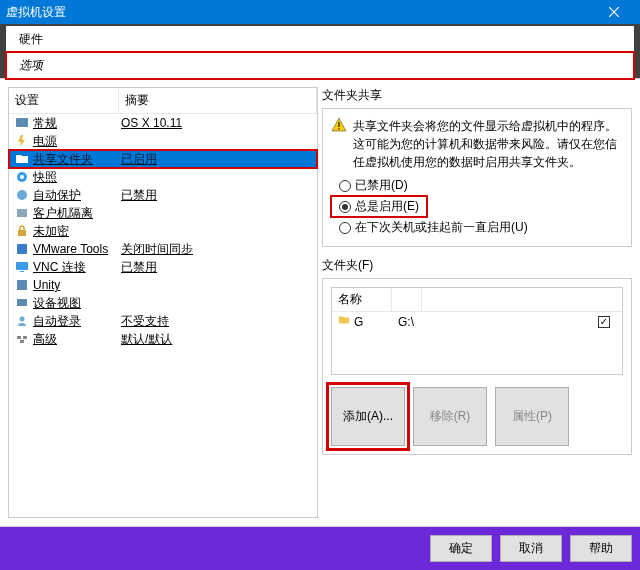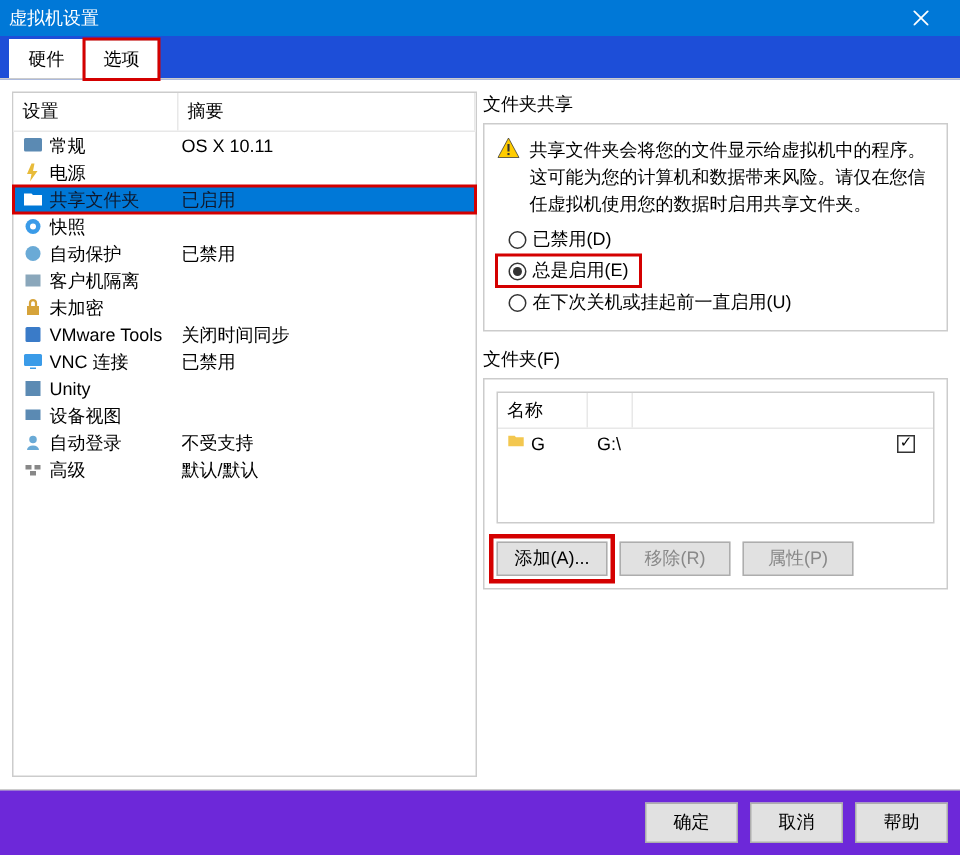--- a/index.html
+++ b/index.html
@@ -2,33 +2,33 @@
 <html><head>
 <meta charset="utf-8">
 <style>
 * { box-sizing: border-box; margin: 0; padding: 0; font-family: "Microsoft YaHei", "SimSun", sans-serif; font-size: 12px; }
 body { background: #f0f0f0; width: 640px; height: 570px; overflow: hidden; }
 .window { width: 640px; height: 570px; background: #fff; display: flex; flex-direction: column; }
 .titlebar { background: #0078d7; color: #fff; height: 24px; display: flex; align-items: center; padding: 0 6px; }
 .titlebar-title { flex: 1; font-size: 12px; }
 .titlebar-close { width: 40px; height: 24px; display: flex; align-items: center; justify-content: center; color: #fff; }
 .titlebar-close svg { width: 10px; height: 10px; }
-.tabs { background: #1d4ed8; display: flex; padding: 2px 6px 0 6px; border-bottom: 1px solid #ccc; }
+.tabs { background: #404040; display: flex; padding: 2px 6px 0 6px; border-bottom: 1px solid #ccc; flex-direction: column; }
 .tab { padding: 4px 12px; border: 1px solid transparent; border-bottom: none; background: #fff; cursor: default; }
-.tab.active { border: 1px solid #ccc; border-bottom: 1px solid #fff; margin-bottom: -1px; }
+.tab.active { border: 1px solid #ccc; border-bottom: 1px solid #fff; margin-bottom: -1px; font-style: italic; }
 .tab.highlight { outline: 2px solid #d40000; outline-offset: -1px; }
 .content { flex: 1; display: flex; padding: 8px; gap: 4px; }
 .left-panel, .right-panel { flex: 1; display: flex; flex-direction: column; }
 .settings-list { border: 1px solid #ccc; flex: 1; background: #fff; }
 .list-header { display: flex; background: #fff; border-bottom: 1px solid #e8e8e8; }
 .list-header-col { padding: 4px 6px; border-right: 1px solid #e8e8e8; }
 .col-setting { width: 110px; }
 .col-summary { flex: 1; }
 .list-body { }
-.list-row { display: flex; align-items: center; padding: 1px 4px; height: 18px; }
+.list-row { display: flex; align-items: center; padding: 1px 4px; height: 18px; text-decoration: underline; }
 .list-row.selected { background: #0078d7; color: #0f172a; }
 .list-row.highlight { outline: 2px solid #d40000; outline-offset: -1px; }
 .row-icon { width: 18px; height: 14px; display: flex; align-items: center; justify-content: center; margin-right: 2px; }
 .row-icon svg { width: 14px; height: 14px; }
 .row-label { width: 88px; white-space: nowrap; overflow: hidden; }
 .row-summary { flex: 1; white-space: nowrap; overflow: hidden; }
 .group-label { font-size: 12px; margin-bottom: 4px; }
 .fieldset { border: 1px solid #ccc; padding: 8px; margin-bottom: 10px; }
 .warning-row { display: flex; gap: 6px; }
 .warning-icon { flex-shrink: 0; }
@@ -46,21 +46,21 @@
 .fcol-path { flex: 1; }
 .fcol-check { width: 30px; }
 .folders-row { display: flex; align-items: center; padding: 2px 6px; }
 .frow-icon { width: 16px; }
 .frow-name { width: 44px; }
 .frow-path { flex: 1; }
 .frow-check { width: 24px; display: flex; justify-content: center; }
 .checkbox { width: 12px; height: 12px; border: 1px solid #333; display: flex; align-items: center; justify-content: center; }
 .checkbox.checked::after { content: "✓"; font-size: 10px; line-height: 1; }
 .folder-buttons { display: flex; gap: 8px; margin-top: 12px; }
-.folder-buttons button { padding: 2px 10px; border: 1px solid #adadad; background: #e1e1e1; min-width: 74px; }
+.folder-buttons button { padding: 20px 10px; border: 1px solid #adadad; background: #e1e1e1; min-width: 74px; }
 .folder-buttons button.highlight { outline: 3px solid #d40000; outline-offset: 2px; }
 .folder-buttons button:disabled { color: #888; }
 .footer { border-top: 1px solid #ccc; padding: 8px; display: flex; justify-content: flex-end; gap: 8px; background: #6d28d9; align-items: flex-end; }
 .footer button { padding: 4px 18px; border: 1px solid #adadad; background: #e1e1e1; }
 .icon-general { fill: #5b8ab3; }
 .icon-power { fill: #e8bb3a; }
 .icon-folder { fill: #f3c74f; }
 .icon-snap { fill: #3a9be8; }
 .icon-guard { fill: #6aaad6; }
 .icon-iso { fill: #8aa7bb; }

